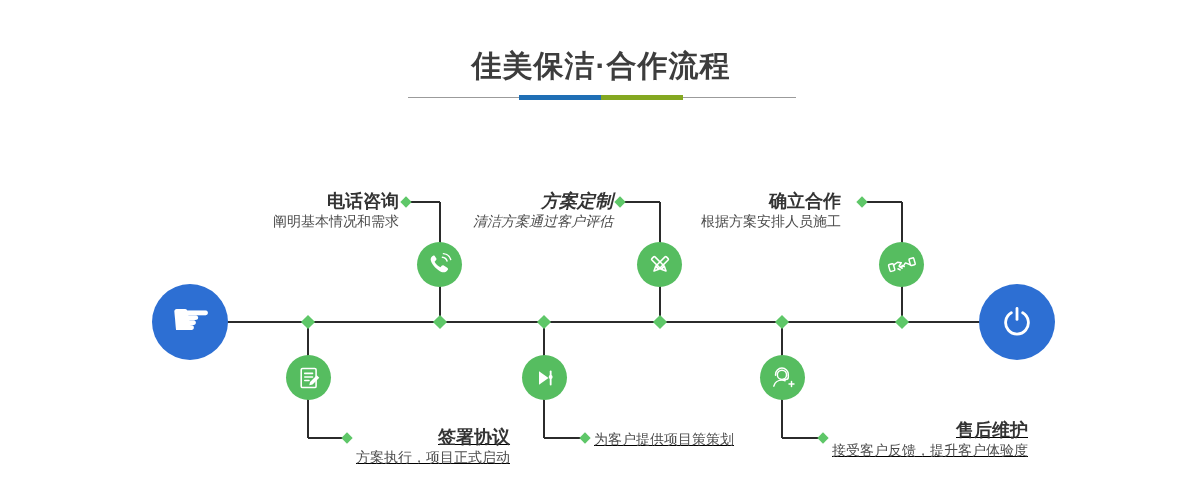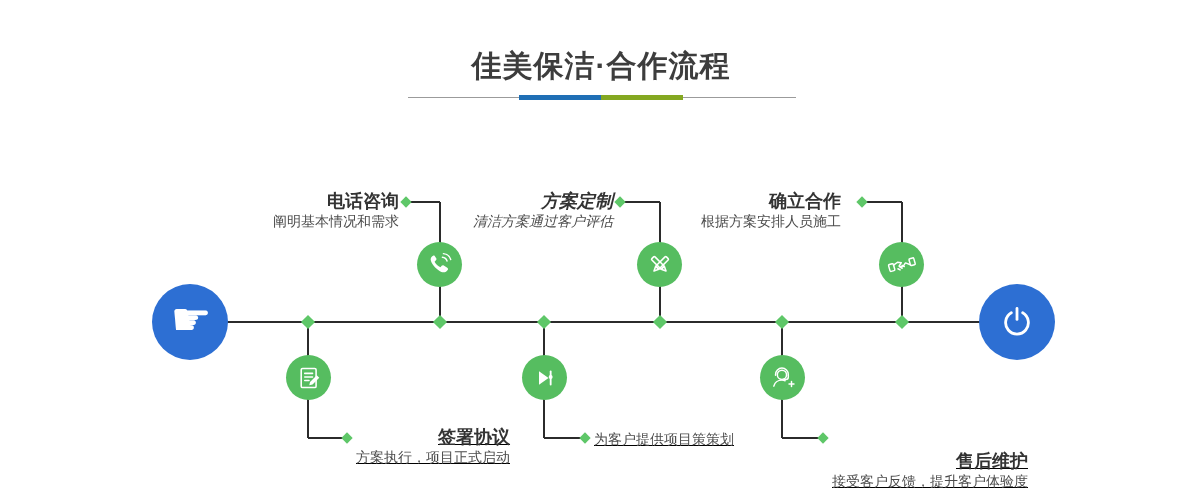--- a/index.html
+++ b/index.html
@@ -169,18 +169,18 @@
     <div class="step-desc">根据方案安排人员施工</div>
   </div>
 
   <div class="step-label bottom" style="left:356px;top:428px;">
     <div class="step-title">签署协议</div>
     <div class="step-desc">方案执行，项目正式启动</div>
   </div>
   <div class="step-label bottom" style="left:594px;top:428px;">
     <div class="step-desc">为客户提供项目策策划</div>
   </div>
-  <div class="step-label bottom" style="left:832px;top:452px;">
+  <div class="step-label bottom" style="left:832px;top:421px;">
     <div class="step-title">售后维护</div>
     <div class="step-desc">接受客户反馈，提升客户体验度</div>
   </div>
 
 </div>
 
 </body></html>

